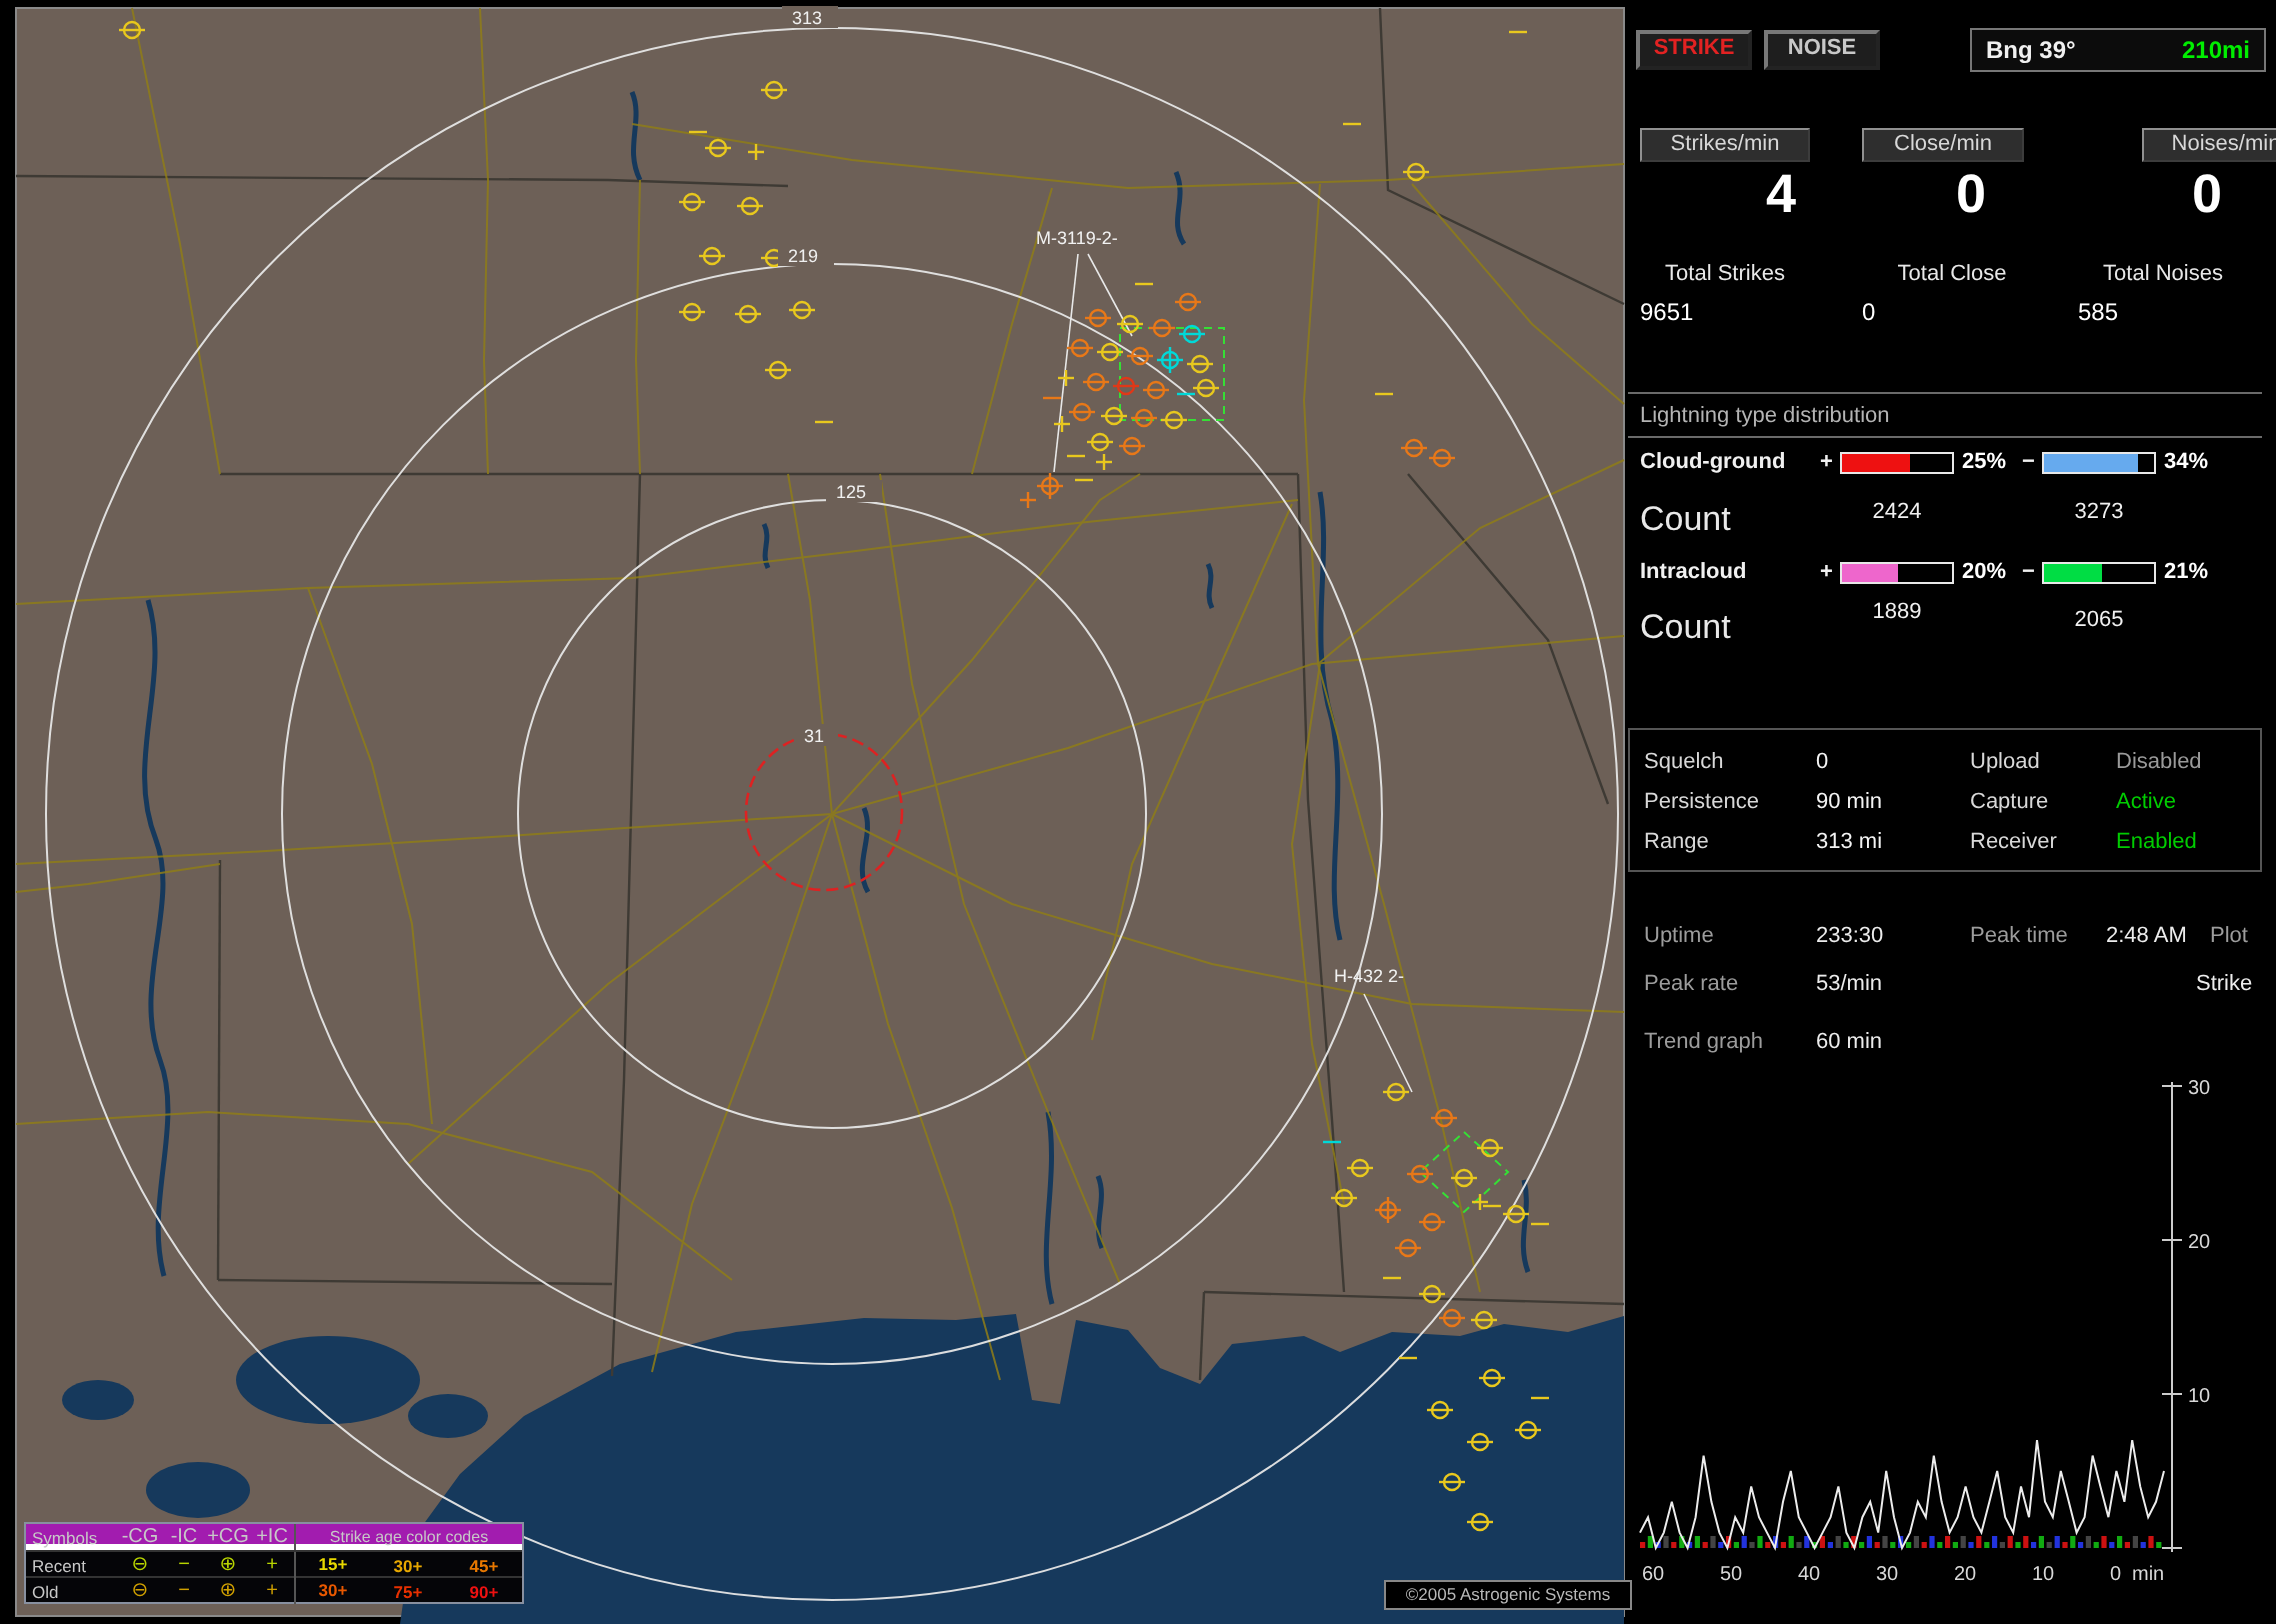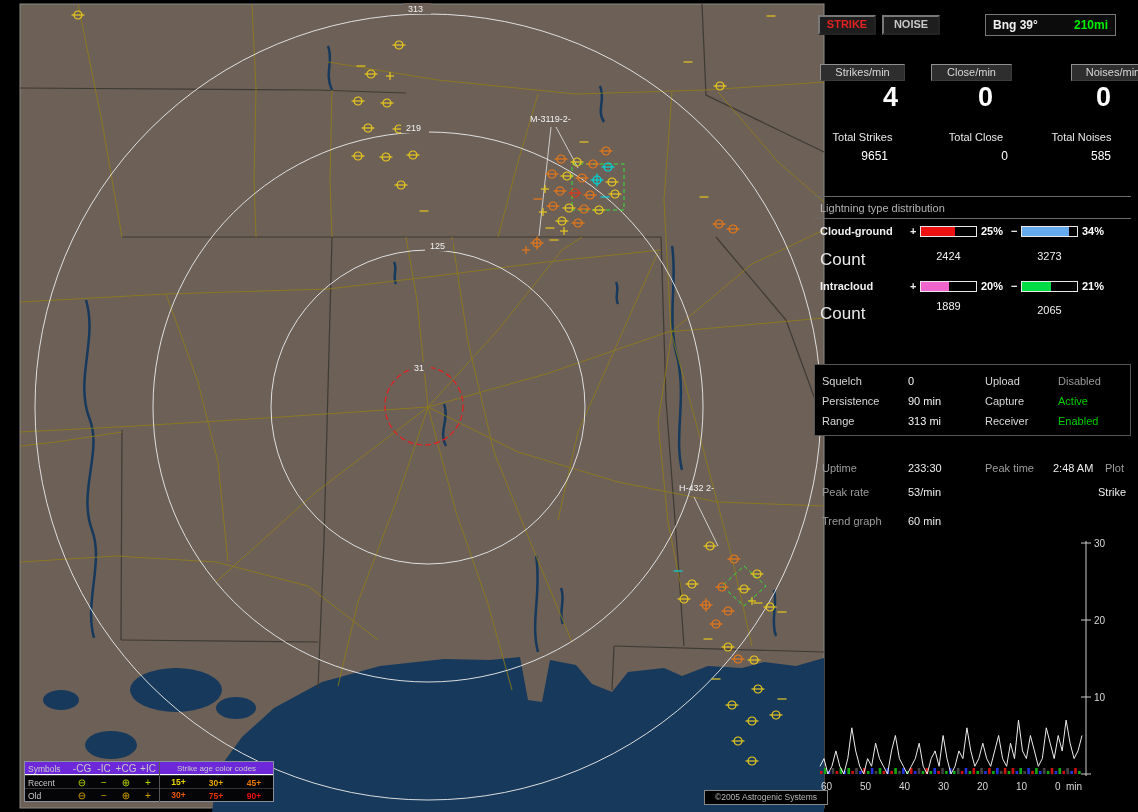--- a/index.html
+++ b/index.html
@@ -1,42 +1,42 @@
 <!DOCTYPE html>
 <html><head>
 <meta charset="utf-8">
 <style>
   *{margin:0;padding:0;box-sizing:border-box}
   html,body{background:#000;width:1138px;height:812px;overflow:hidden}
   #app{position:relative;width:1138px;height:812px;background:#000;font-family:"Liberation Sans",sans-serif;}
   .abs{position:absolute}
   
-  #map-area{position:absolute;left:16px;top:0;width:812px;height:728px}
+  #map-area{position:absolute;left:4px;top:0;width:812px;height:728px}
   
   #map-legend{position:absolute;left:8px;top:761px;width:250px;background:#050508;border:1px solid #8890a0;font-size:8.5px;color:#c8c8c8}
   .lg-row{display:grid;grid-template-columns:46px 22px 22px 22px 22px 38px 38px 38px;height:13px;align-items:center}
-  .lg-head{background:#6d28d9;border-bottom:1px solid #ffffff}
+  .lg-head{background:#a21caf;border-bottom:3px solid #ffffff}
   .lg-row + .lg-row{border-top:1px solid #333}
   .lg-c1{padding-left:3px}
   .lg-sym{text-align:center;font-size:10px;line-height:10px}
   .lg-age-h{grid-column:6/9;text-align:center;font-size:8px;border-left:1px solid #555;height:13px;line-height:13px}
   .lg-age{text-align:center;font-weight:bold}
   .lg-age-first{border-left:1px solid #555;height:13px;line-height:13px}
   #copyright-box{position:absolute;left:688px;top:790px;width:124px;height:15px;border:1px solid #888;background:#000;color:#b8b8b8;font-size:8.5px;text-align:center;line-height:13px}
   
   .tb-btn{position:absolute;top:15px;height:20px;background:#1e1e1e;border:2px outset #787878;color:#c8c8c8;font-weight:bold;font-size:11px;text-align:center;line-height:15px;cursor:pointer}
   #strike-btn{left:818px;width:58px;color:#e22222}
   #noise-btn{left:882px;width:58px}
-  #bng-box{left:985px;top:14px;width:131px;height:22px;border:1px solid #777;background:#0c0c0c;display:flex;align-items:center;justify-content:space-between;padding:0 7px}
+  #bng-box{left:985px;top:14px;width:148px;height:22px;border:1px solid #777;background:#0c0c0c;display:flex;align-items:center;justify-content:space-between;padding:0 7px}
   #bng-box .bng-l{color:#f0f0f0;font-weight:bold;font-size:12px}
   #bng-box .bng-v{color:#00ee00;font-weight:bold;font-size:12px}
   .rate-box{position:absolute;top:64px;height:17px;border:1px outset #909090;background:#2e2e2e;color:#d8d8d8;font-size:11px;text-align:center;line-height:14px;cursor:pointer}
   .rate-val{position:absolute;top:82px;color:#fff;font-size:27px;font-weight:bold;text-align:right}
   .tot-lab{position:absolute;top:131px;color:#e8e8e8;font-size:11px;text-align:center}
-  .tot-val{position:absolute;top:149px;color:#fff;font-size:12px;text-align:right}
+  .tot-val{position:absolute;top:149px;color:#fff;font-size:12px;}
   .hline{height:1px;background:#6a6a6a}
   .dist-title{left:820px;color:#b4b4b4;font-size:11px}
   .dist-name{left:820px;color:#f0f0f0;font-weight:bold;font-size:11px}
   .sign{color:#f0f0f0;font-size:11px;font-weight:bold}
   .bar{position:absolute;width:57px;height:11px;border:1px solid #e8e8e8;background:#000}
   .bar .fill{height:100%}
   .pct{position:absolute;color:#fff;font-weight:bold;font-size:11px}
   .cnt-lab{left:820px;color:#e8e8e8;font-size:17px}
   .cnt{position:absolute;width:57px;text-align:center;color:#f0f0f0;font-size:11px}
   #datetime-box{left:814px;top:335px;width:317px;height:25px;border:1px solid #8a8a8a;background:#050505;color:#00ee00;font-weight:bold;font-size:14px;line-height:23px;padding-left:8px}

